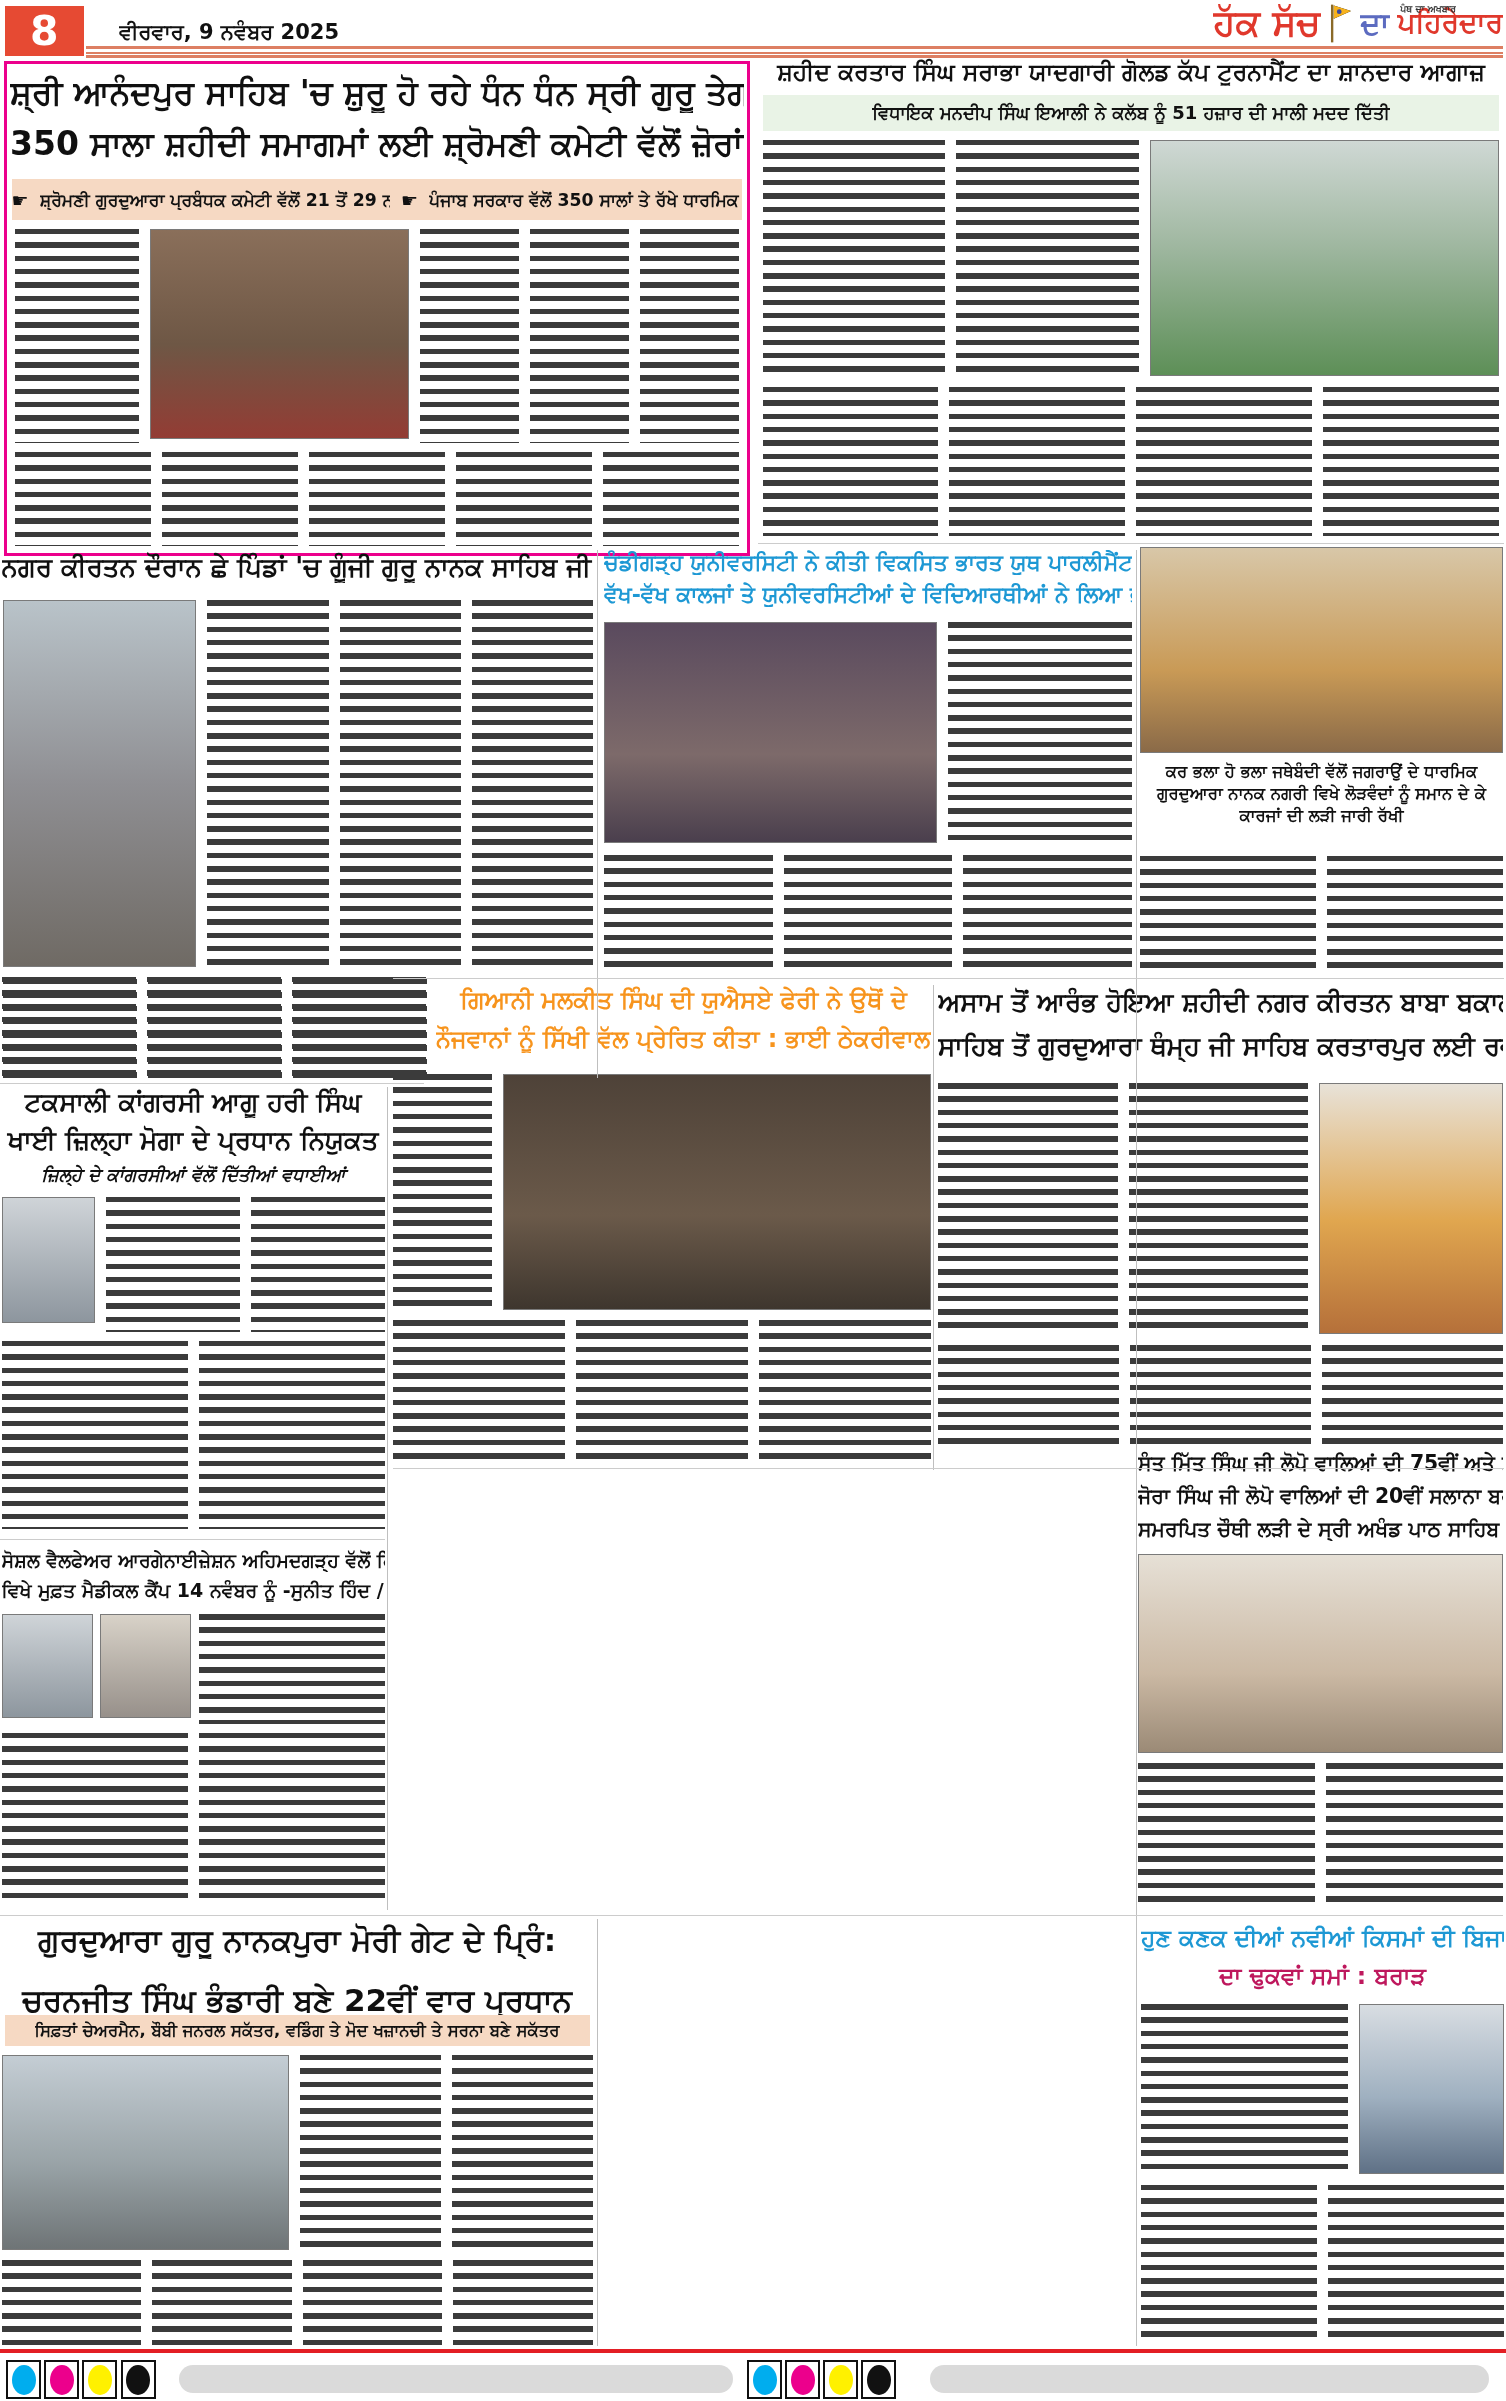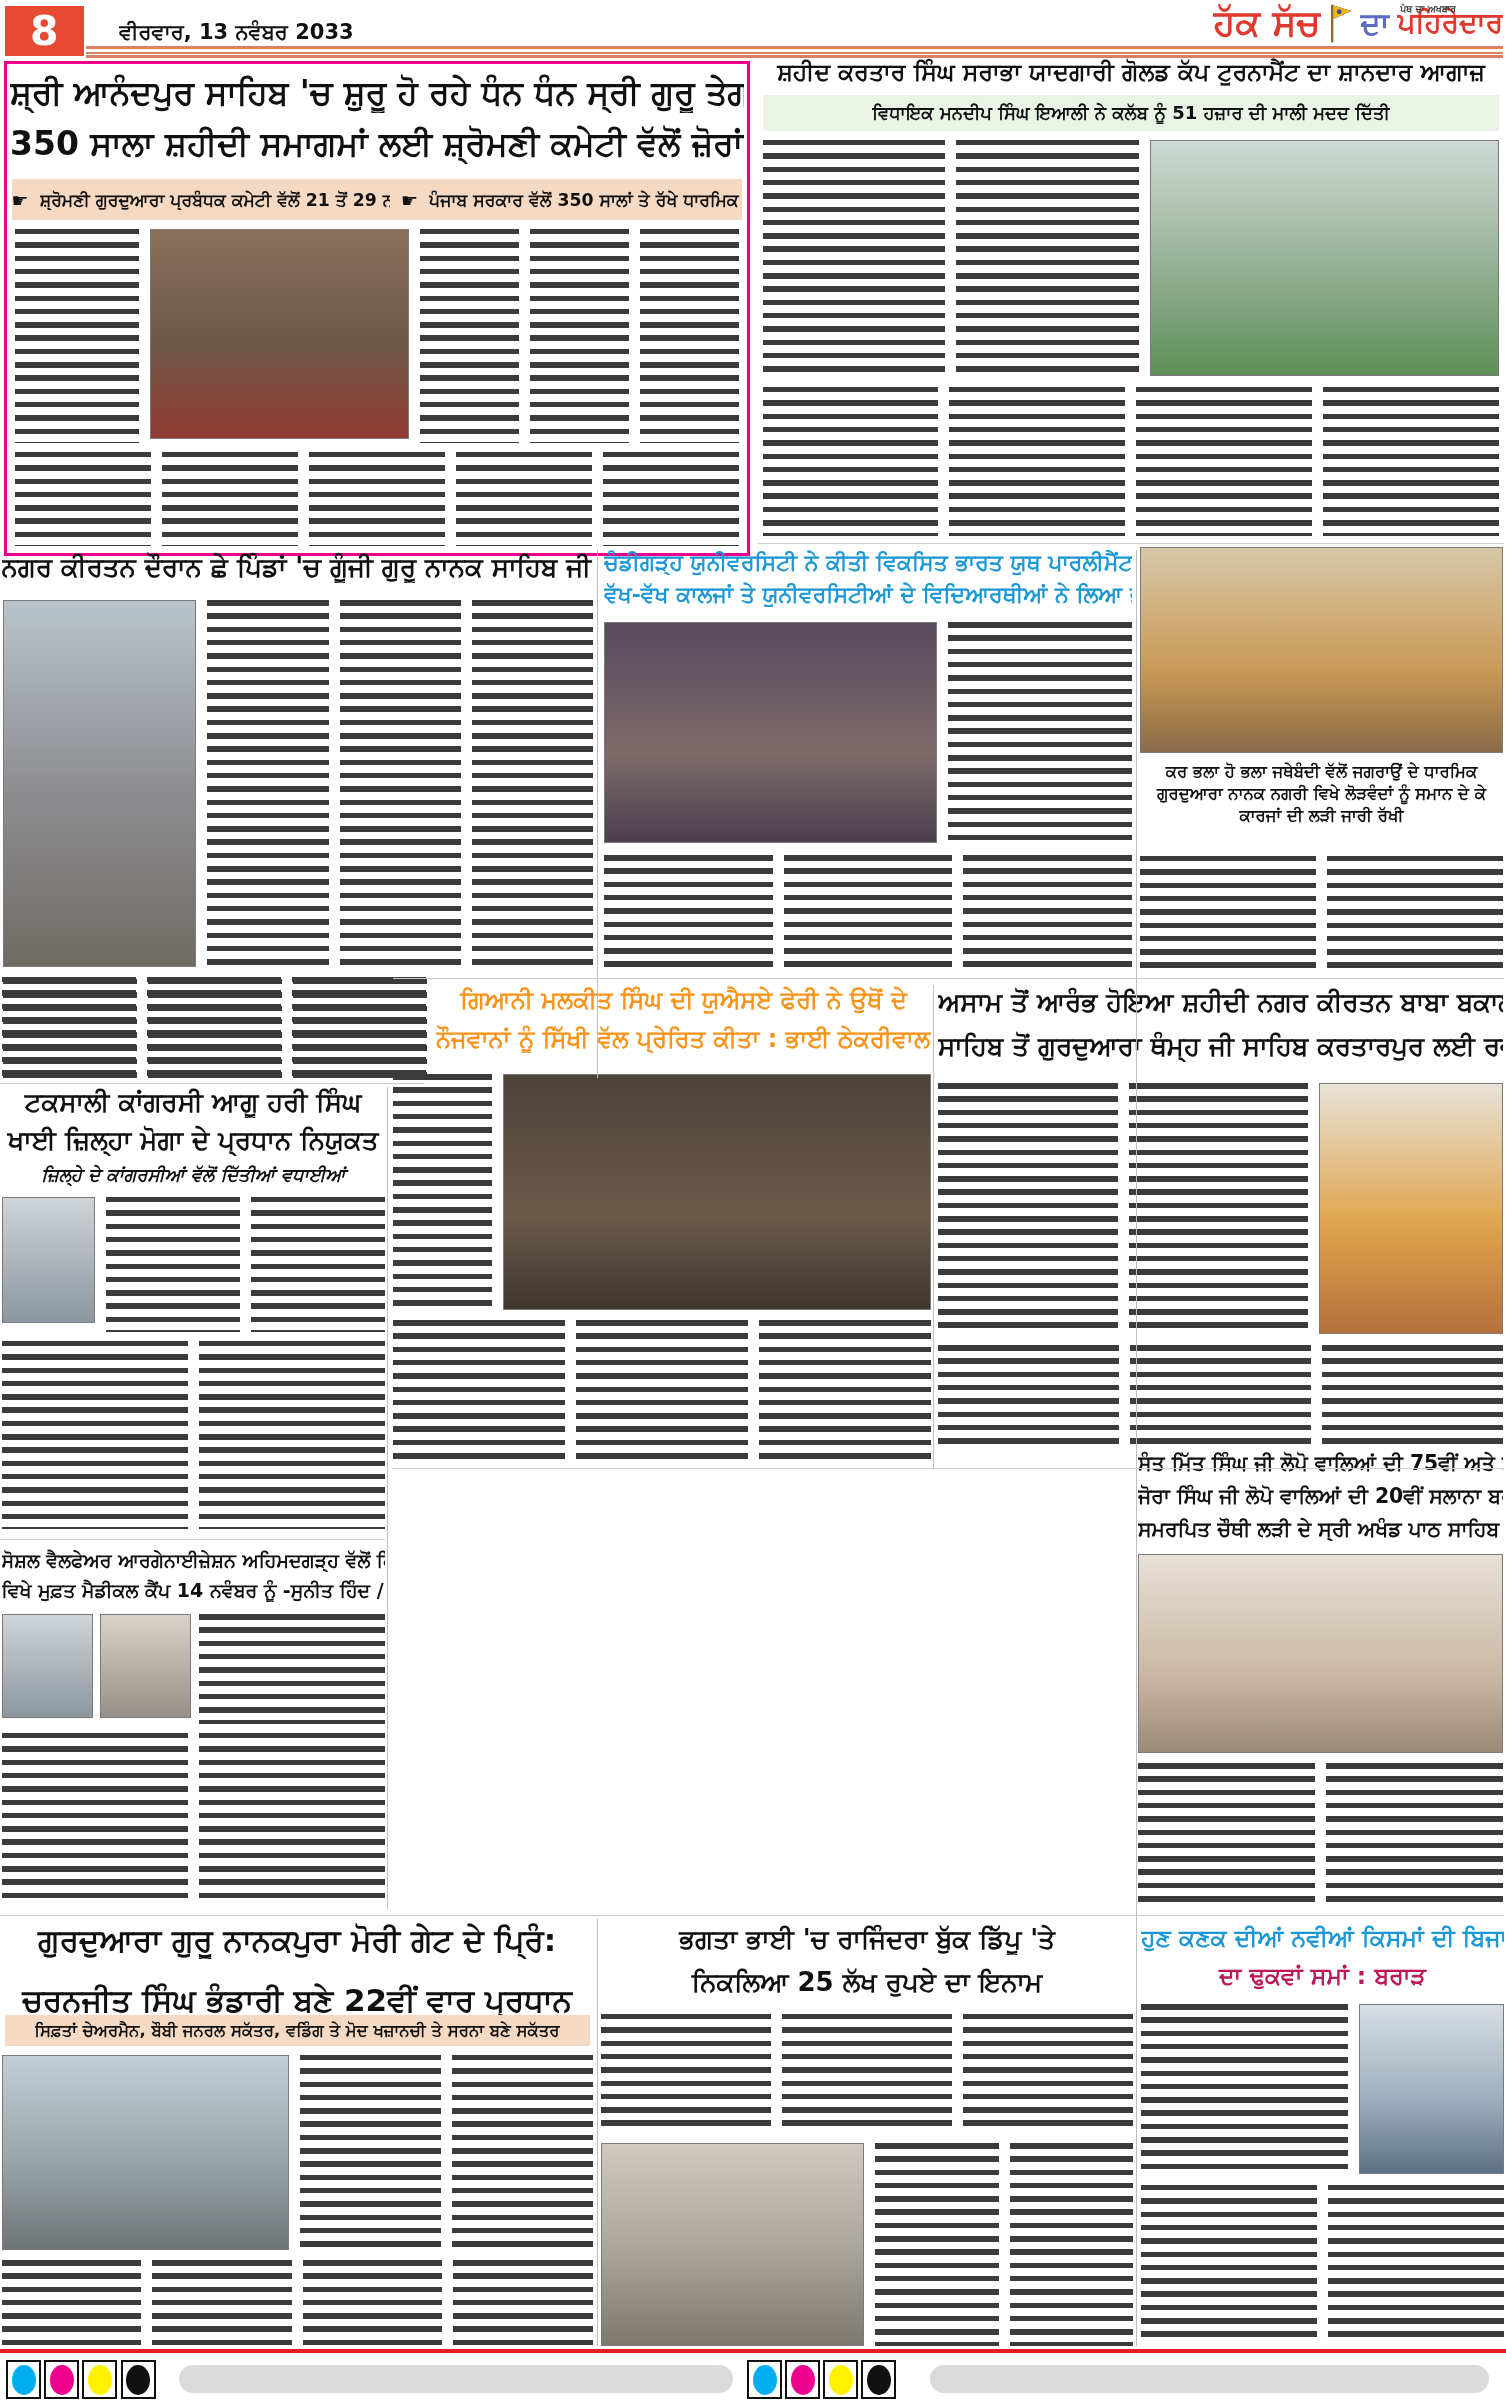--- a/index.html
+++ b/index.html
@@ -21,21 +21,21 @@
   .leadbox{border:3.1px solid #ec008c;box-sizing:border-box;background:#fff;}
 </style>
 </head>
 <body>
 
 <div id="page">
 
   <div class="abs" style="left:4.7px;top:6.3px;width:79px;height:50px;background:#e64a33;display:flex;align-items:center;justify-content:center;">
     <span style="color:#fff;font-size:41px;font-weight:bold;">8</span>
   </div>
-  <div class="abs nw" style="left:119px;top:20.4px;font-size:21px;font-weight:bold;color:#111;">ਵੀਰਵਾਰ, 13 ਨਵੰਬਰ 2033</div>
+  <div class="abs nw" style="left:119px;top:20.4px;font-size:21px;font-weight:bold;color:#111;">ਵੀਰਵਾਰ, 9 ਨਵੰਬਰ 2025</div>
 
   <div class="abs" style="left:86px;top:46px;width:1417px;height:12.6px;">
     <div style="position:absolute;top:0;left:0;right:0;height:3.1px;background:#dd7f63;"></div>
     <div style="position:absolute;top:5.5px;left:0;right:0;height:2.4px;background:#dd7f63;"></div>
     <div style="position:absolute;top:9.4px;left:0;right:0;height:2.4px;background:#dd7f63;"></div>
   </div>
 
   <div class="abs" style="left:997px;top:0px;width:506px;height:46px;display:flex;align-items:center;justify-content:flex-end;gap:7.9px;">
     <span class="nw" style="font-size:36px;font-weight:800;color:#e0382c;">ਹੱਕ ਸੱਚ</span>
     <span style="display:inline-block;width:23.6px;height:41px;">
@@ -222,34 +222,20 @@
       <div class="greek col"></div>
     </div>
     <div class="abs cols" style="left:0;top:342px;width:591px;height:85px;">
       <div class="greek col"></div>
       <div class="greek col"></div>
       <div class="greek col"></div>
       <div class="greek col"></div>
     </div>
   </div>
 
-  <div class="abs" style="left:601px;top:1918px;width:532px;height:430px;">
-    <div class="hl nw" style="position:absolute;left:0;right:0;top:6.3px;font-size:26px;">ਭਗਤਾ ਭਾਈ 'ਚ ਰਾਜਿੰਦਰਾ ਬੁੱਕ ਡਿੱਪੂ 'ਤੇ</div>
-    <div class="hl nw" style="position:absolute;left:0;right:0;top:49px;font-size:26px;">ਨਿਕਲਿਆ 25 ਲੱਖ ਰੁਪਏ ਦਾ ਇਨਾਮ</div>
-    <div class="abs cols" style="left:0;top:96px;width:532px;height:118px;">
-      <div class="greek col"></div>
-      <div class="greek col"></div>
-      <div class="greek col"></div>
-    </div>
-    <div class="abs" style="left:0;top:225px;width:532px;height:203px;display:flex;gap:11px;">
-      <div class="photo" style="width:263px;height:203px;background:linear-gradient(180deg,#cfc9c2 0%,#a8a39b 55%,#7c7870 100%);"></div>
-      <div class="greek col"></div>
-      <div class="greek col"></div>
-    </div>
-  </div>
 
   <div class="abs" style="left:1141px;top:1918px;width:363px;height:430px;">
     <div class="hl nw" style="position:absolute;left:0;right:0;top:6.3px;font-size:23.6px;color:#1d98d4;">ਹੁਣ ਕਣਕ ਦੀਆਂ ਨਵੀਆਂ ਕਿਸਮਾਂ ਦੀ ਬਿਜਾਈ</div>
     <div class="hl nw" style="position:absolute;left:0;right:0;top:44px;font-size:23.6px;color:#be185d;">ਦਾ ਢੁਕਵਾਂ ਸਮਾਂ : ਬਰਾੜ</div>
     <div class="abs" style="left:0;top:86px;width:363px;height:170px;display:flex;gap:11px;">
       <div class="greek col"></div>
       <div class="photo" style="width:145px;height:170px;background:linear-gradient(180deg,#d8dde2 0%,#9fb0c0 55%,#5f7186 100%);"></div>
     </div>
     <div class="abs cols" style="left:0;top:267px;width:363px;height:160px;">
       <div class="greek col"></div>

